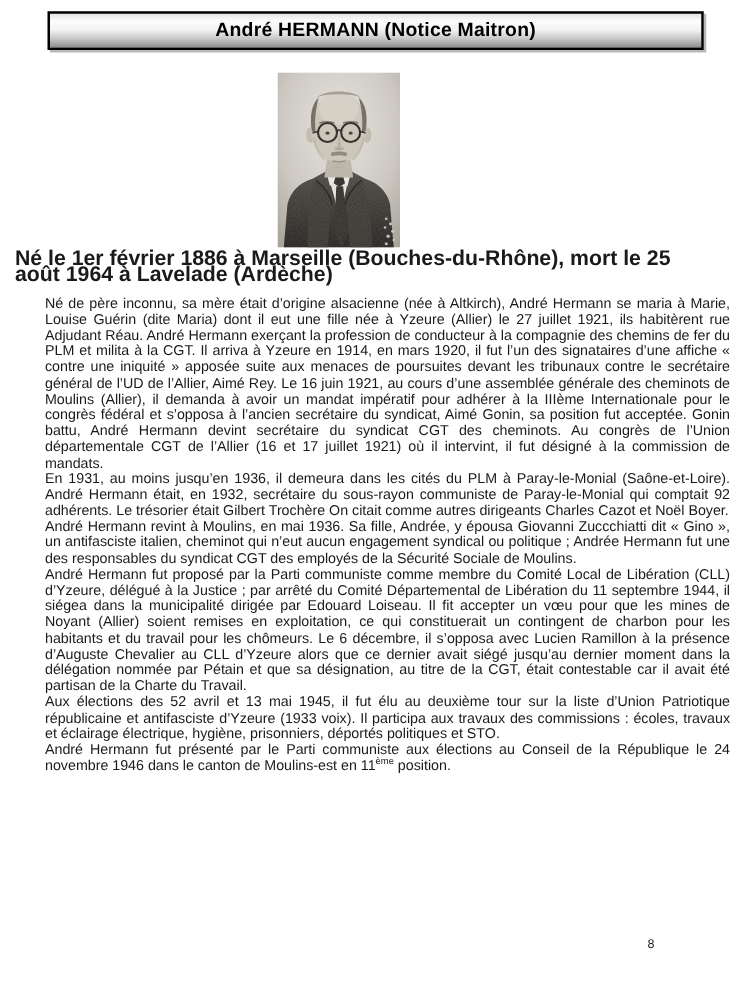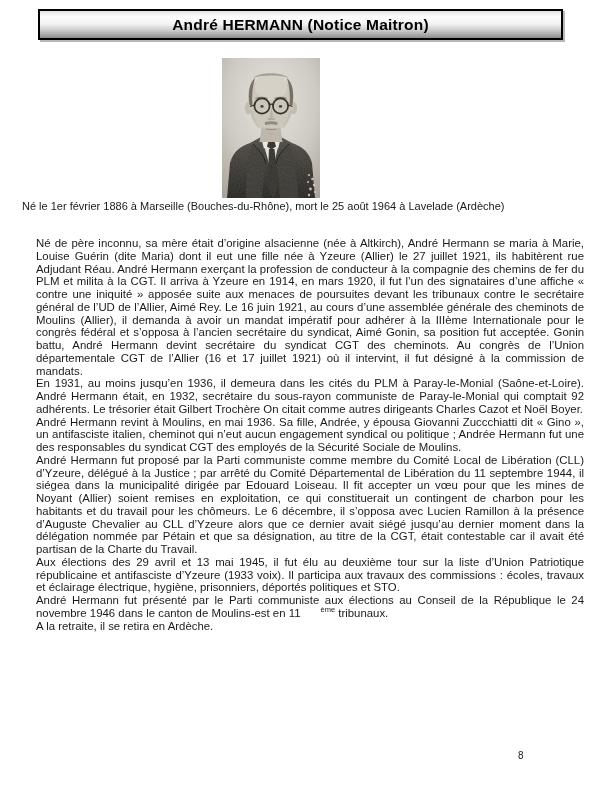--- a/index.html
+++ b/index.html
@@ -20,30 +20,30 @@
   .title-bar .title-text {
     font-weight:bold; font-size:15.5px; letter-spacing:0.2px; color:#000;
   }
 
   .photo {
     position:absolute; left:222px; top:58px; width:98px; height:140px;
   }
   .photo svg { display:block; }
 
   .heading {
-    position:absolute; left:22px; top:200px; width:548px;
-    font-weight:normal; font-size:11px; line-height:13px;
+    position:absolute; left:12px; top:200px; width:548px;
+    font-weight:bold; font-size:17px; line-height:13px;
   }
 
   .bodytext {
     position:absolute; left:36px; top:237px; width:548px;
     font-size:11.4px; line-height:12.75px; text-align:justify;
   }
   .bodytext p { margin:0; padding:0; }
-  .bodytext sup { font-size:7.5px; vertical-align:super; line-height:0;margin-left:20px; }
+  .bodytext sup { font-size:7.5px; vertical-align:super; line-height:0; }
 
   .page-number {
     position:absolute; left:518px; top:750px; font-size:10px; color:#1a1a1a;
   }
 </style>
 </head>
 <body>
 
 <div class="page">
 
@@ -134,20 +134,19 @@
     </svg>
   </div>
 
   <div class="heading">Né le 1er février 1886 à Marseille (Bouches-du-Rhône), mort le 25 août 1964 à Lavelade (Ardèche)</div>
 
   <div class="bodytext">
     <p>Né de père inconnu, sa mère était d’origine alsacienne (née à Altkirch), André Hermann se maria à Marie, Louise Guérin (dite Maria) dont il eut une fille née à Yzeure (Allier) le 27 juillet 1921, ils habitèrent rue Adjudant Réau. André Hermann exerçant la profession de conducteur à la compagnie des chemins de fer du PLM et milita à la CGT. Il arriva à Yzeure en 1914, en mars 1920, il fut l’un des signataires d’une affiche « contre une iniquité » apposée suite aux menaces de poursuites devant les tribunaux contre le secrétaire général de l’UD de l’Allier, Aimé Rey. Le 16 juin 1921, au cours d’une assemblée générale des cheminots de Moulins (Allier), il demanda à avoir un mandat impératif pour adhérer à la IIIème Internationale pour le congrès fédéral et s’opposa à l’ancien secrétaire du syndicat, Aimé Gonin, sa position fut acceptée. Gonin battu, André Hermann devint secrétaire du syndicat CGT des cheminots. Au congrès de l’Union départementale CGT de l’Allier (16 et 17 juillet 1921) où il intervint, il fut désigné à la commission de mandats.</p>
     <p>En 1931, au moins jusqu’en 1936, il demeura dans les cités du PLM à Paray-le-Monial (Saône-et-Loire). André Hermann était, en 1932, secrétaire du sous-rayon communiste de Paray-le-Monial qui comptait 92 adhérents. Le trésorier était Gilbert Trochère On citait comme autres dirigeants Charles Cazot et Noël Boyer.</p>
     <p>André Hermann revint à Moulins, en mai 1936. Sa fille, Andrée, y épousa Giovanni Zuccchiatti dit « Gino », un antifasciste italien, cheminot qui n’eut aucun engagement syndical ou politique ; Andrée Hermann fut une des responsables du syndicat CGT des employés de la Sécurité Sociale de Moulins.</p>
     <p>André Hermann fut proposé par la Parti communiste comme membre du Comité Local de Libération (CLL) d’Yzeure, délégué à la Justice ; par arrêté du Comité Départemental de Libération du 11 septembre 1944, il siégea dans la municipalité dirigée par Edouard Loiseau. Il fit accepter un vœu pour que les mines de Noyant (Allier) soient remises en exploitation, ce qui constituerait un contingent de charbon pour les habitants et du travail pour les chômeurs. Le 6 décembre, il s’opposa avec Lucien Ramillon à la présence d’Auguste Chevalier au CLL d’Yzeure alors que ce dernier avait siégé jusqu’au dernier moment dans la délégation nommée par Pétain et que sa désignation, au titre de la CGT, était contestable car il avait été partisan de la Charte du Travail.</p>
-    <p>Aux élections des 29 avril et 13 mai 1945, il fut élu au deuxième tour sur la liste d’Union Patriotique républicaine et antifasciste d’Yzeure (1933 voix). Il participa aux travaux des commissions : écoles, travaux et éclairage électrique, hygiène, prisonniers, déportés politiques et STO.</p>
-    <p><span>André Hermann fut présenté par le Parti communiste aux élections au Conseil de la République le 24 novembre 1946 dans le canton de Moulins-est en 11</span><sup>ème</sup><span> tribunaux.</span></p>
-    <p>A la retraite, il se retira en Ardèche.</p>
+    <p>Aux élections des 52 avril et 13 mai 1945, il fut élu au deuxième tour sur la liste d’Union Patriotique républicaine et antifasciste d’Yzeure (1933 voix). Il participa aux travaux des commissions : écoles, travaux et éclairage électrique, hygiène, prisonniers, déportés politiques et STO.</p>
+    <p><span>André Hermann fut présenté par le Parti communiste aux élections au Conseil de la République le 24 novembre 1946 dans le canton de Moulins-est en 11</span><sup>ème</sup><span> position.</span></p>
   </div>
 
   <div class="page-number">8</div>
 
 </div>
 
 </body></html>

